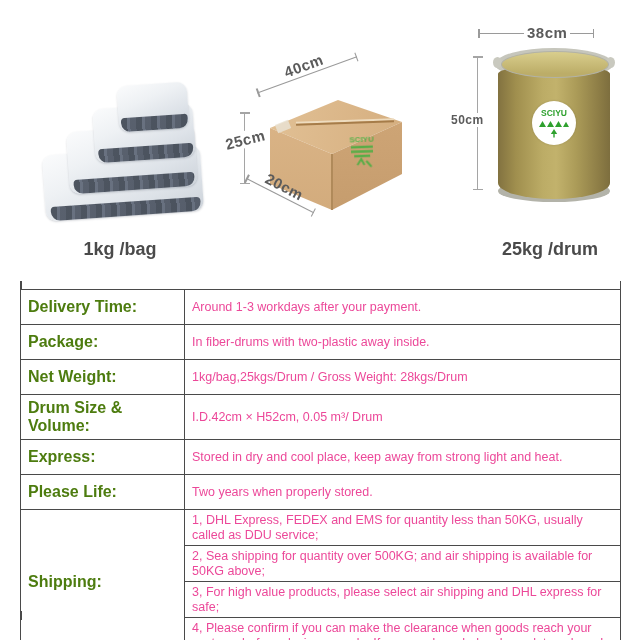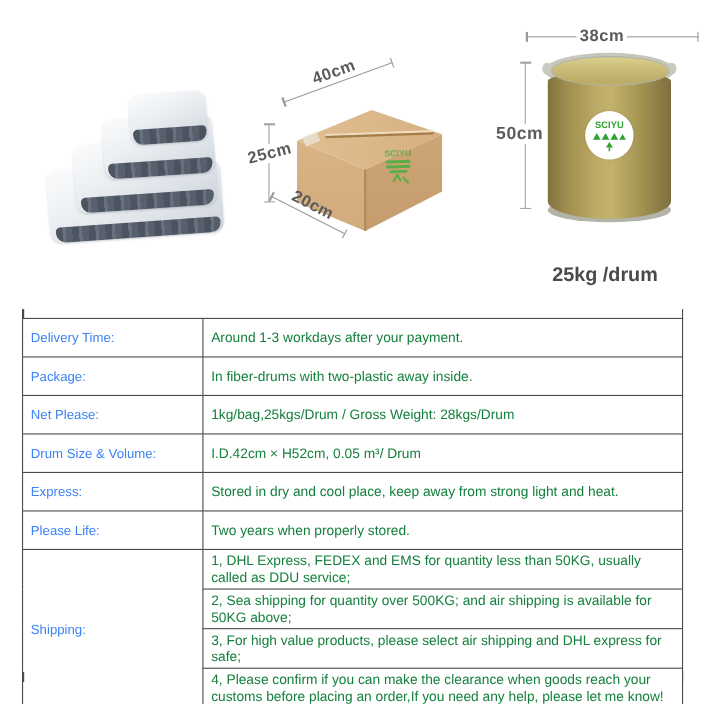--- a/index.html
+++ b/index.html
@@ -59,22 +59,22 @@
   .dim-float{position:absolute;background:#fff;padding:0 3px;}
 
   
   .caption{position:absolute;top:239px;width:200px;text-align:center;
        font-size:18px;font-weight:600;color:#4a4a4a;}
 
   
   .spec-wrap{position:absolute;left:20px;top:289px;}
   table.spec{border-collapse:collapse;width:601px;table-layout:fixed;background:#fff;}
   table.spec td{border:1.5px solid #4a4a4a;vertical-align:middle;overflow:hidden;}
-  td.lbl{width:152px;font-weight:normal;font-size:12px;color:#3b82f6;padding:4px 4px 4px 7px;}
-  td.val{font-size:12.5px;color:#15803d;line-height:14.5px;padding:3px 8px 3px 7px;margin-left:40px;}
+  td.lbl{width:152px;font-weight:bold;font-size:16px;color:#4d7c0f;padding:4px 4px 4px 7px;}
+  td.val{font-size:12.5px;color:#ec4899;line-height:14.5px;padding:3px 8px 3px 7px;margin-left:40px;}
   tr.simple td{height:26px;}
   tr.ship td{height:27px;}
   .tick{position:absolute;background:#4a4a4a;}
 </style>
 </head>
 <body>
 
 <div class="page">
 
   <div class="abs" style="left:0;top:0;width:230px;height:230px;">
@@ -118,42 +118,43 @@
     <div class="drum-lid"></div>
     <svg class="drum-logo" viewBox="0 0 46 46">
       <circle cx="23" cy="23" r="22" fill="#ffffff"></circle>
       <text x="23" y="16" text-anchor="middle" font-size="8.5" font-weight="bold" fill="#2fa12f">SCIYU</text>
       <path d="M8 27l3.5-6 3.5 6zM16 27l3.5-6 3.5 6zM24 27l3.5-6 3.5 6zM32 27l3-5.2 3 5.2z" fill="#2fa12f"></path>
       <path d="M23 29l3.2 5h-6.4z" fill="#2fa12f"></path>
       <rect x="22.3" y="34" width="1.4" height="3.5" fill="#2fa12f"></rect>
     </svg>
   </div>
 
-  <div class="abs" style="left:478px;top:26px;width:157px;height:16px;">
+  <div class="abs" style="left:478px;top:26px;width:116px;height:16px;">
     <div class="dim-hline" style="position:absolute;top:7px;"></div>
     <span class="dim-text dim-float" style="left:46px;top:-2px;">38cm</span>
   </div>
   <div class="dim-vline" style="left:477px;top:56px;height:134px;"></div>
-  <span class="dim-text dim-float" style="left:448px;top:113px;font-size:16px;">50cm</span>
+  <span class="dim-text dim-float" style="left:448px;top:113px;font-size:12px;">50cm</span>
 
+  <div class="caption" style="left:20px;">1kg /bag</div>
   <div class="caption" style="left:450px;">25kg /drum</div>
 
   <div class="spec-wrap">
     <table class="spec">
       <tbody>
           <tr class="simple">
         <td class="lbl">Delivery Time:</td>
         <td class="val">Around 1-3 workdays after your payment.</td>
       </tr>
       <tr class="simple">
         <td class="lbl">Package:</td>
         <td class="val">In fiber-drums with two-plastic away inside.</td>
       </tr>
       <tr class="simple">
-        <td class="lbl">Net Please:</td>
+        <td class="lbl">Net Weight:</td>
         <td class="val">1kg/bag,25kgs/Drum / Gross Weight: 28kgs/Drum</td>
       </tr>
       <tr class="simple">
         <td class="lbl">Drum Size &amp; Volume:</td>
         <td class="val">I.D.42cm × H52cm, 0.05 m³/ Drum</td>
       </tr>
       <tr class="simple">
         <td class="lbl">Express:</td>
         <td class="val">Stored in dry and cool place, keep away from strong light and heat.</td>
       </tr>

